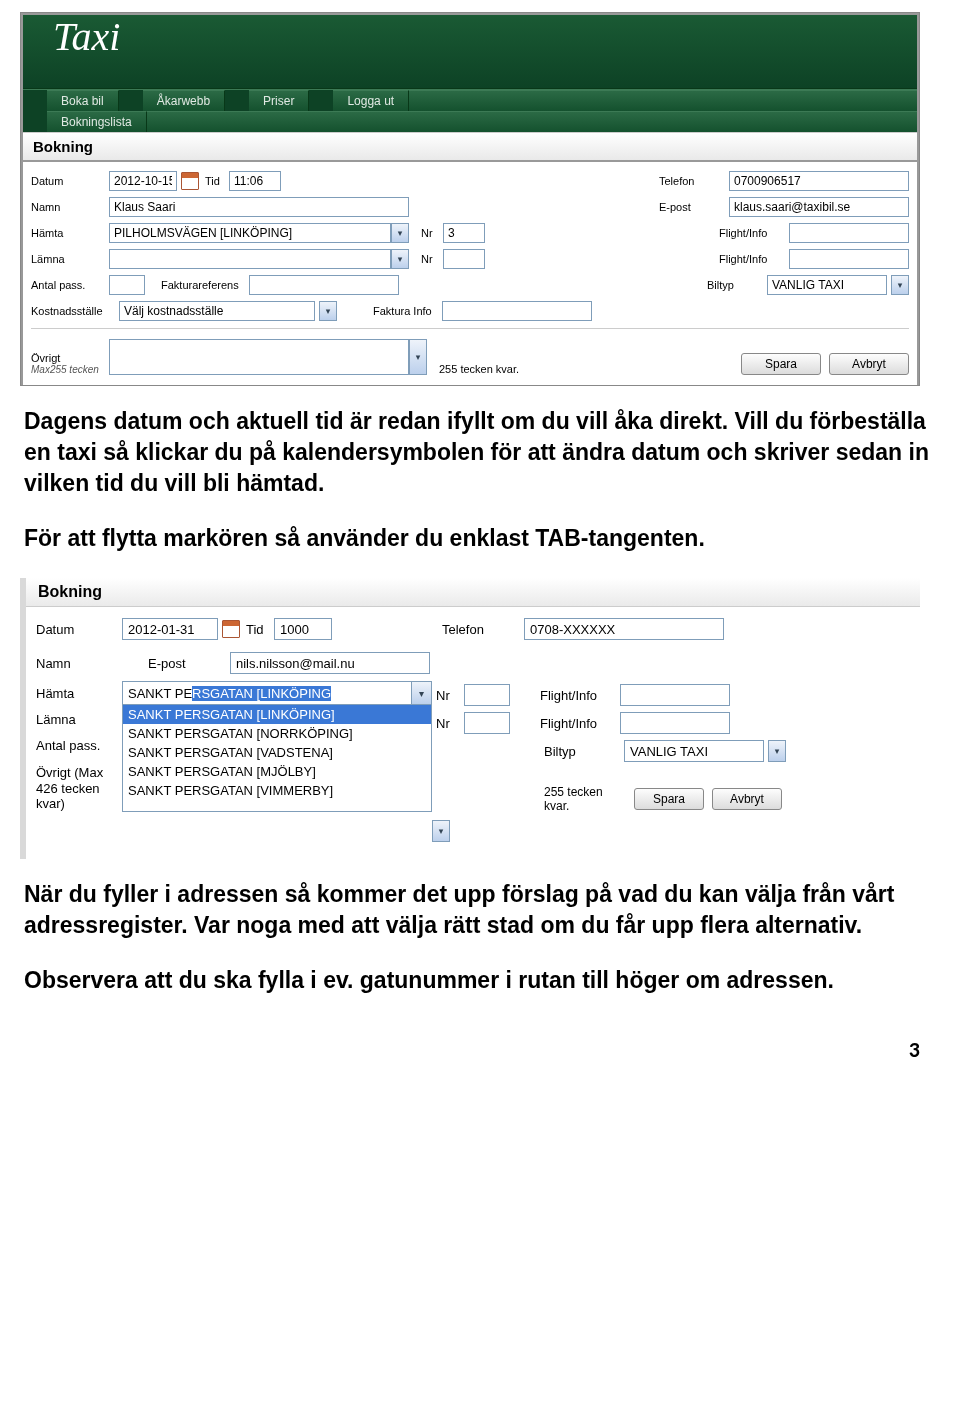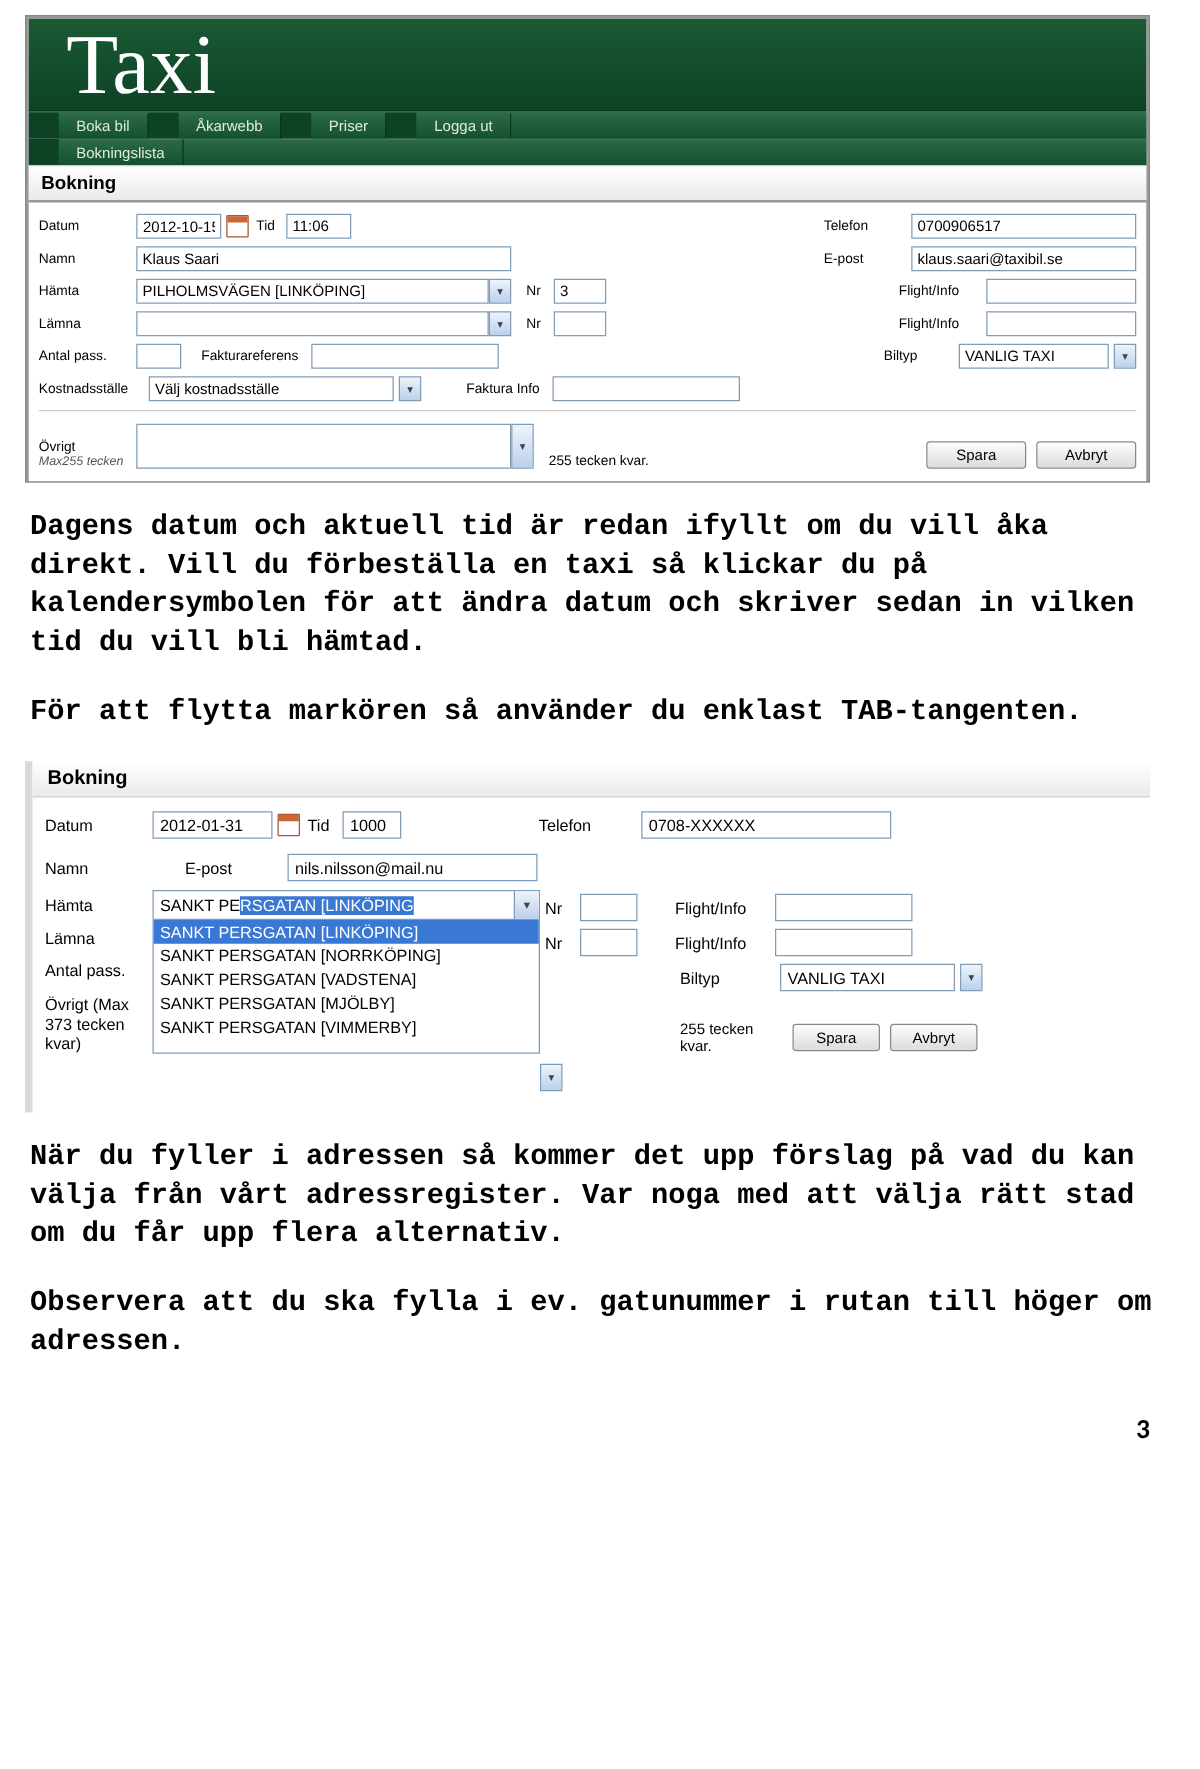--- a/index.html
+++ b/index.html
@@ -11,21 +11,21 @@
   .app-frame { border: 1px solid #888; background: #999; padding: 2px 2px 0 2px; margin: 0 30px 20px 10px; }
   .app-inner { background: #fff; }
   .app-header {
     background: linear-gradient(#1a5a34,#0d4225);
     height: 74px;
     position: relative;
     border-bottom: 1px solid #083818;
   }
   .logo-box {
     position: absolute; left: 30px; top: 2px; color: #fff;
-    font-family: 'Brush Script MT', cursive; font-size: 68px; 
+    font-family: 'Brush Script MT', cursive; font-size: 40px; font-style: italic;
     line-height: 1;
   }
   .nav-tabs-row1, .nav-tabs-row2 {
     display: flex; background: #0d4225;
   }
   .nav-tabs-row1 { border-top: 1px solid #3c7a55; }
   .nav-tab {
     padding: 3px 14px; font-size: 12px; color: #e0e9e3;
     background: linear-gradient(#2b6a45,#14512e);
     border-right: 1px solid #083818; border-top: 1px solid #3c7a55;
@@ -109,21 +109,21 @@
 
   .btn2 {
     min-width: 70px; height: 22px; padding: 0 14px;
     border: 1px solid #888; border-radius: 3px;
     background: linear-gradient(#fdfdfd,#dcdcdc);
     font-size: 12px; cursor: pointer;
   }
 
   
   .para {
-    font-family: Liberation Mono, monospace;
+    font-family: Liberation Sans, sans-serif;
     font-size: 23px; font-weight: bold; line-height: 1.35;
     margin: 10px 14px 24px 14px;
   }
   .page-num {
     text-align: right; font-family: Calibri, Arial, sans-serif;
     font-size: 22px; font-weight: bold; margin: 40px 30px 0 0;
   }
 </style>
 </head>
 <body>
@@ -237,21 +237,21 @@
 
   <div class="app-frame2">
     <div class="sec2-title">Bokning</div>
     <div class="form2">
 
       <div class="row2">
         <span class="lbl2" style="width:86px">Datum</span>
         <input class="inp2" style="width: 96px;" value="2012-01-31">
         <span class="calicon"></span>
         <span class="lbl2" style="width:28px">Tid</span>
-        <input class="inp2" style="width: 47px;" value="1000">
+        <input class="inp2" style="width: 58px;" value="1000">
         <span style="width:110px"></span>
         <span class="lbl2" style="width:82px">Telefon</span>
         <input class="inp2" style="width: 200px;" value="0708-XXXXXX">
       </div>
       <div style="height:6px"></div>
 
       <div class="row2">
         <span class="lbl2" style="width:86px">Namn</span>
         <span style="width:26px"></span>
         <span class="lbl2" style="width:82px">E-post</span>
@@ -259,21 +259,21 @@
       </div>
 
       <div style="display:flex;align-items:flex-start;margin-top:4px">
 
         <div style="display:flex">
           <div style="width:86px">
             <div class="lbl2" style="height:26px;line-height:26px">Hämta</div>
             <div class="lbl2" style="height:26px;line-height:26px">Lämna</div>
             <div class="lbl2" style="height:26px;line-height:26px">Antal pass.</div>
             <div style="height:6px"></div>
-            <div class="lbl2" style="line-height:1.2">Övrigt (Max 373 tecken kvar)</div>
+            <div class="lbl2" style="line-height:1.2">Övrigt (Max 426 tecken kvar)</div>
           </div>
           <div class="dropdown-open">
             <div class="dropdown-head">
               <span class="dd-text">
                 <span>SANKT PE</span><span class="hl">RSGATAN [LINKÖPING</span>
               </span>
               <span class="dd-arrow">▾</span>
             </div>
             <div class="dd-list">
               <div class="dd-item sel-item">SANKT PERSGATAN [LINKÖPING]</div>

